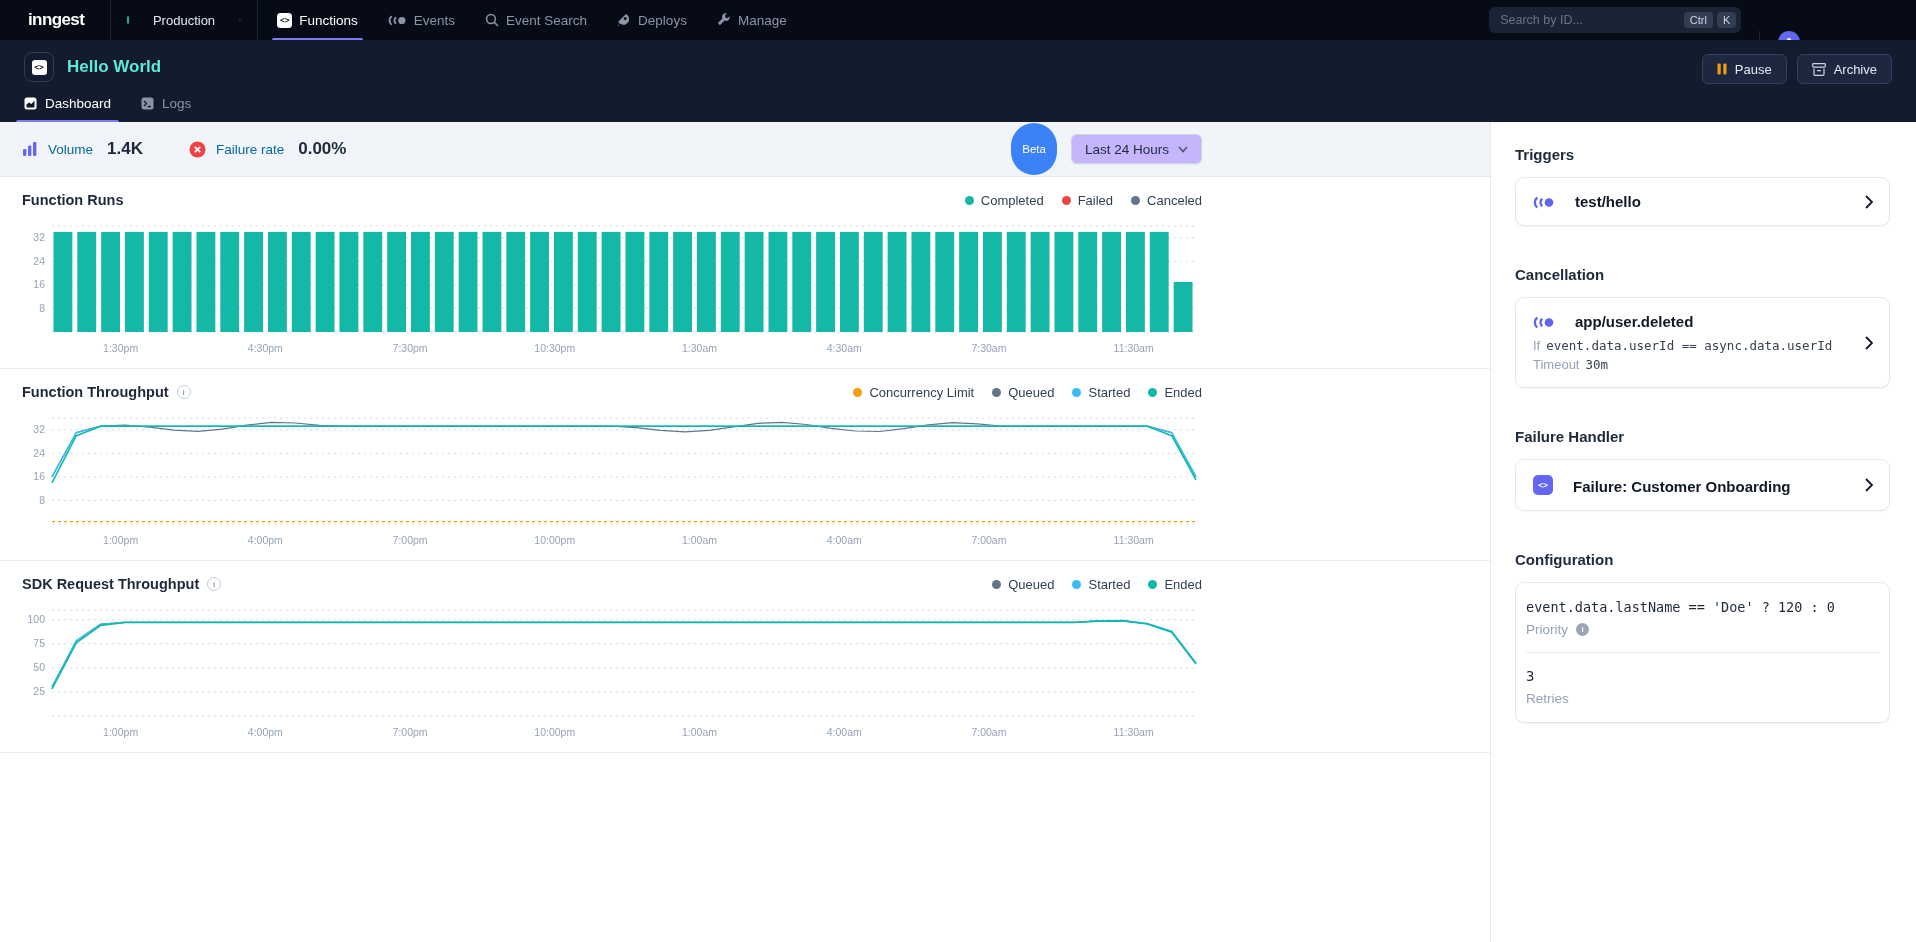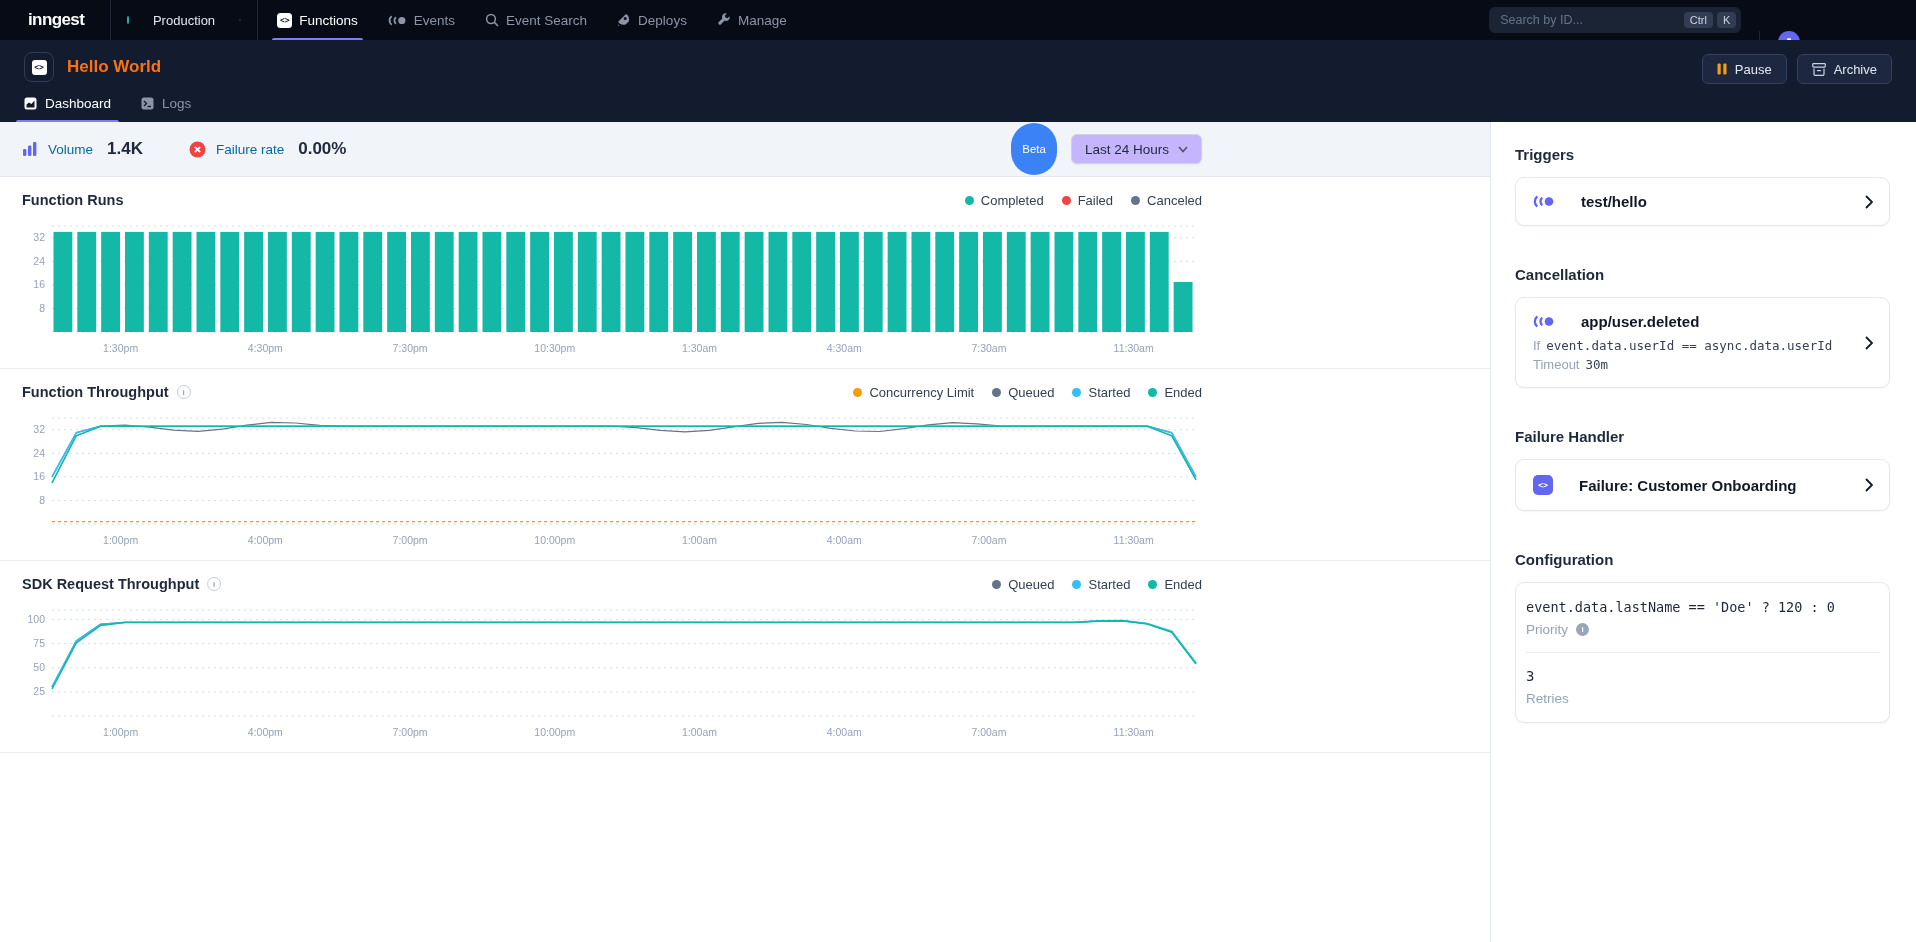--- a/index.html
+++ b/index.html
@@ -27,21 +27,21 @@
   .kbd { background:#323c52; color:#cbd5e1; font-size:11px; border-radius:4px; padding:2px 6px; margin-left:4px; }
   .user-area { display:flex; align-items:flex-end; gap:9px; padding:0 22px 0 18px; border-left:1px solid #1c2637; cursor:pointer;margin-top:44px; }
   .avatar { width:22px; height:22px; border-radius:50%; background:#6366f1; display:flex; align-items:center; justify-content:center; }
   .user-name { color:#f1f5f9; font-size:13.5px; }
 
   
   .fn-header { background:#131b2e; padding:12px 24px 0 24px; flex-shrink:0; position:relative; }
   .fn-title-row { display:flex; align-items:center; gap:13px; }
   .fn-box { width:30px; height:30px; border:1px solid #303c58; border-radius:8px; display:flex; align-items:center; justify-content:center; }
   .fn-box-inner { width:15px; height:15px; background:#fff; border-radius:3px; display:flex; align-items:center; justify-content:center; font-family:"DejaVu Sans Mono",monospace; font-size:8px; font-weight:bold; color:#0b1120; }
-  .fn-title { color:#f97316; font-size:17px; font-weight:600; }
+  .fn-title { color:#5eead4; font-size:17px; font-weight:600; }
   .fn-tabs { display:flex; gap:30px; margin-top:14px; }
   .fn-tab { display:flex; align-items:center; gap:8px; font-size:13.5px; color:#8b95a7; padding-bottom:11px; position:relative; cursor:pointer; }
   .fn-tab.active { color:#fff; }
   .fn-tab.active::after { content:""; position:absolute; left:-8px; right:-8px; bottom:0; height:2.5px; background:#7c7ff4; border-radius:2px 2px 0 0; }
   .fn-actions { position:absolute; right:24px; top:14px; display:flex; gap:10px; }
   .dark-btn { display:flex; align-items:center; gap:8px; background:#1d2740; border:1px solid #33405e; border-radius:6px; height:30px; padding:0 14px; color:#e2e8f0; font-size:13px; cursor:pointer; }
 
   
   .content { flex:1; display:flex; min-height:0; }
   .main-col { width:1490px; display:flex; flex-direction:column; min-height:0; }
@@ -64,21 +64,21 @@
   .chart-svg { display:block; margin-top:8px; }
 
   
   .sidebar { flex:1; background:#fff; border-left:1px solid #e2e8f0; padding:24px 26px 0 24px; overflow:hidden; }
   .side-section { margin-bottom:40px; }
   .side-heading { font-size:15px; font-weight:600; color:#1e293b; margin-bottom:14px; }
   .card { position:relative; background:#fff; border:1px solid #e2e8f0; border-radius:9px; padding:15px 40px 15px 17px; box-shadow:0 1px 2px rgba(15,23,42,.04); cursor:pointer; }
   .card .chev { position:absolute; right:16px; top:50%; transform:translateY(-50%); }
   .card-name { font-size:15px; font-weight:600; color:#111827; }
   .card-meta { font-size:13px; color:#94a3b8; margin-top:6px; }
-  .icon-row { display:flex; align-items:center; gap:26px; }
+  .icon-row { display:flex; align-items:flex-end; gap:20px; }
   .cond-row { margin-top:8px; font-size:13px; color:#94a3b8; display:flex; align-items:center; gap:6px; }
   .cond-code { font-family:"DejaVu Sans Mono",monospace; font-size:12.5px; color:#374151; }
   .code-badge { width:20px; height:20px; background:#6366f1; border-radius:5px; display:flex; align-items:center; justify-content:center; font-family:"DejaVu Sans Mono",monospace; font-size:8.5px; font-weight:bold; color:#fff; flex-shrink:0; }
   .config-card { padding:16px 10px; cursor:default; }
   .config-expr { font-family:"DejaVu Sans Mono",monospace; font-size:13.5px; color:#1f2937; }
   .config-label { font-size:13.5px; color:#94a3b8; margin-top:7px; display:flex; align-items:center; gap:8px; }
   .info-filled { width:13px; height:13px; background:#9aa6b5; border-radius:50%; color:#fff; font-size:8px; font-weight:bold; display:inline-flex; align-items:center; justify-content:center; }
   .config-div { border-top:1px solid #e8edf3; margin:15px 0; }
   .config-val { font-family:"DejaVu Sans Mono",monospace; font-size:14px; color:#1f2937; }
 </style>

